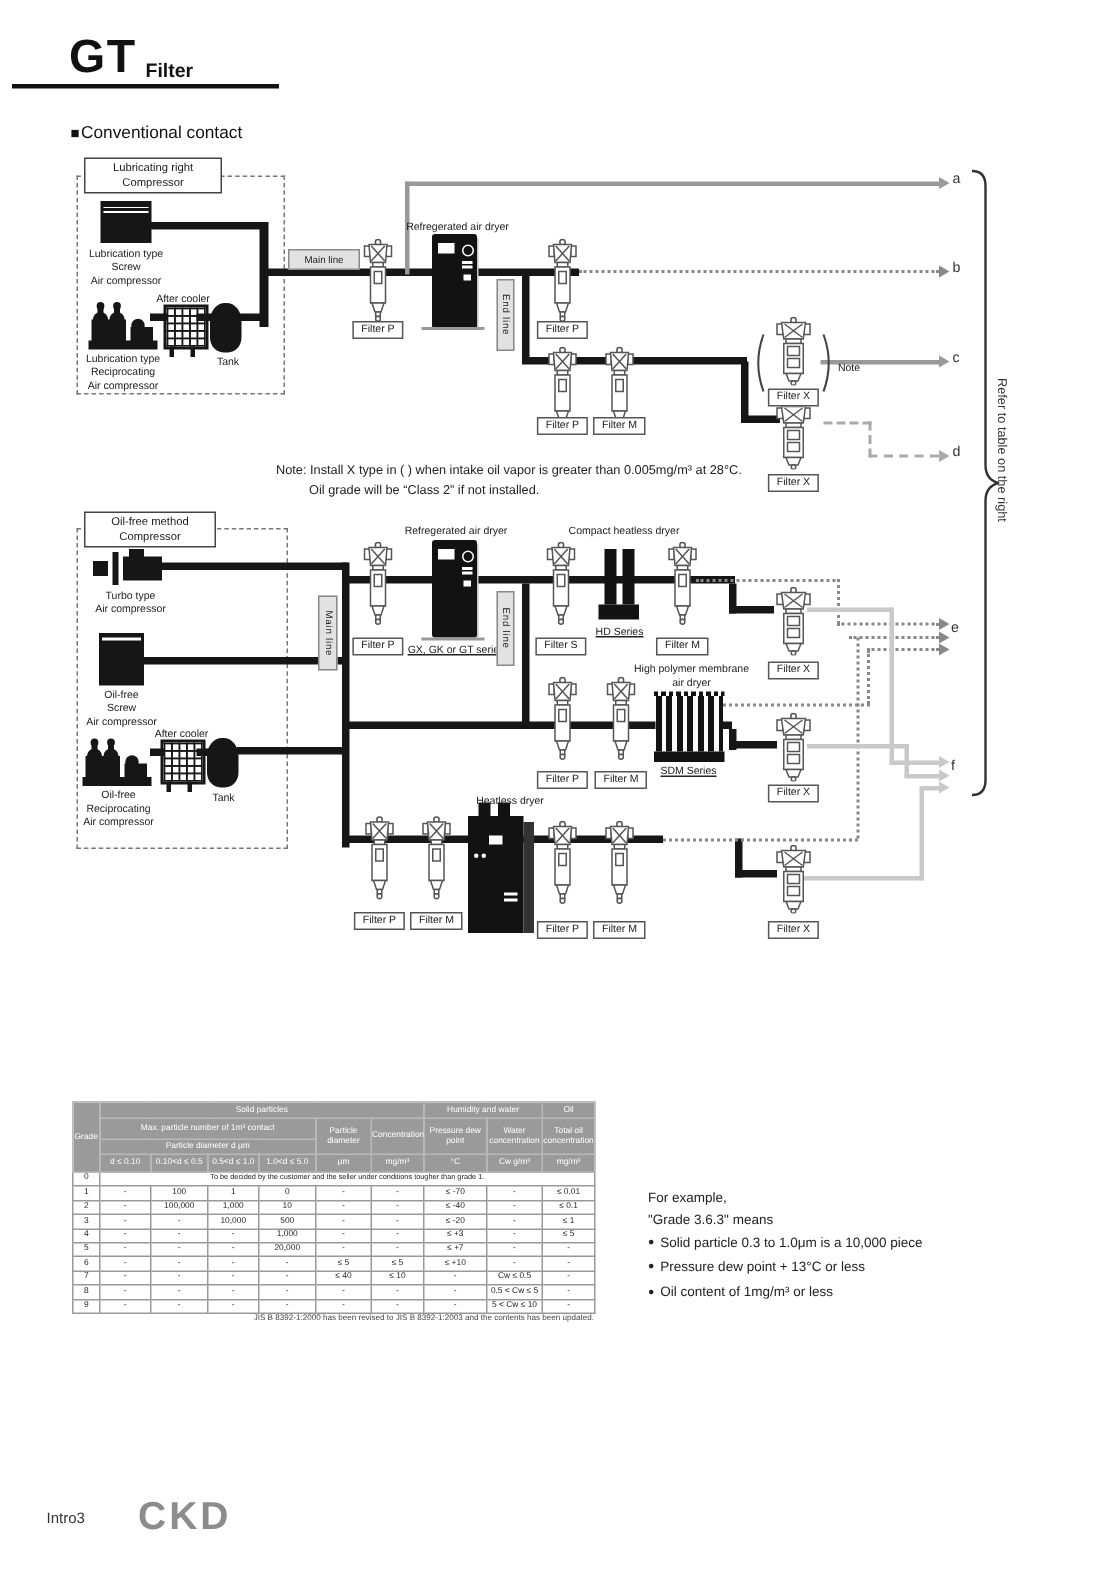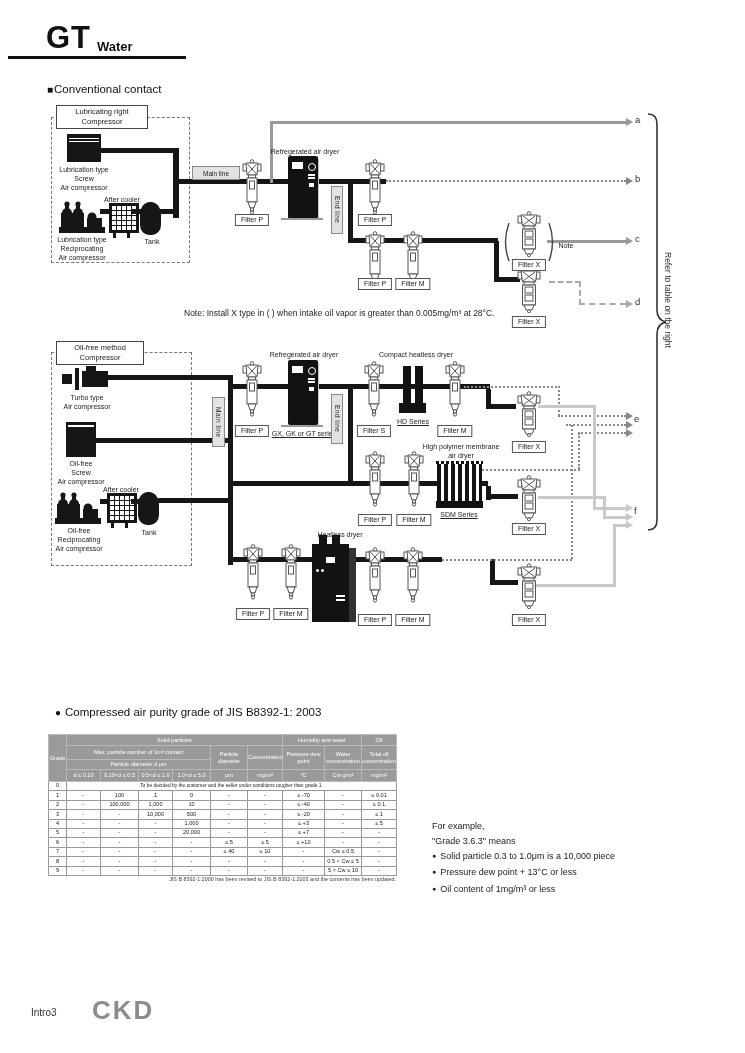--- a/index.html
+++ b/index.html
@@ -36,36 +36,36 @@
   #table-title{position:absolute;left:55px;top:706px;font-size:11.5px;color:#111}
   #table-title::before{content:"●";margin-right:4px;font-size:10px}
   #purity-table{position:absolute;left:48px;top:734px;width:348px;border-collapse:collapse;
                 table-layout:fixed;font-size:5.6px;z-index:2;border:1px solid #777}
   #purity-table th{background:#9a9a9a;color:#fff;font-weight:normal;border:1px solid #b9b9b9;
                    padding:0;line-height:1.2;text-align:center;white-space:pre-line}
   #purity-table td{border:1px solid #999;background:#fff;color:#222;text-align:center;
                    padding:0;height:8.4px;line-height:1}
   #table-footnote{position:absolute;left:48px;top:876px;width:348px;text-align:right;font-size:5.4px;color:#444}
   
-  #example{position:absolute;left:432px;top:820px;font-size:9px;line-height:1.35;color:#222}
+  #example{position:absolute;left:432px;top:792px;font-size:9px;line-height:1.35;color:#222}
   #example .ex-line{margin-bottom:3px}
   #example .ex-bullet{margin-bottom:4px}
   #example .ex-bullet::before{content:"●";font-size:7px;margin-right:4px;vertical-align:1px}
   
   #footer-page{position:absolute;left:31px;top:1007px;font-size:10px;color:#333}
   #footer-logo{position:absolute;left:92px;top:995px;font-size:26px;font-weight:bold;
                letter-spacing:2px;color:#8c8c8c}
 </style>
 </head>
 <body>
 
 <div id="page">
 
   <div id="brand">GT</div>
-  <div id="brand-sub">Water</div>
+  <div id="brand-sub">Filter</div>
   <div id="brand-rule"></div>
   <div id="section-title">Conventional contact</div>
 
   <div class="groupbox" style="left:51px;top:117px;width:137px;height:144px"></div>
   <div class="grouplbl" style="left:56px;top:105px;width:82px">Lubricating right
 Compressor</div>
   <div class="groupbox" style="left:51px;top:352px;width:139px;height:212px"></div>
   <div class="grouplbl" style="left:56px;top:341px;width:78px">Oil-free method
 Compressor</div>
 
@@ -174,20 +174,21 @@
     <path d="M49,2 Q56,21 49,40" stroke="#444" stroke-width="1.4" fill="none"></path>
   </svg>
 
   <svg class="abs" style="left:642px;top:110px;z-index:5" width="28" height="426" viewBox="0 0 28 426">
     <path d="M6,4 Q15,4 15,14 L15,200 Q15,210 24,212 Q15,214 15,224 L15,410 Q15,420 6,420" stroke="#333" stroke-width="1.6" fill="none"></path>
   </svg>
   <div id="refer-text">Refer to table on the right</div>
 
   <div id="note-block">
     <div id="note-line1">Note: Install X type in (        ) when intake oil vapor is greater than 0.005mg/m³ at 28°C.</div>
+    <div id="note-line2">Oil grade will be “Class 2” if not installed.</div>
   </div>
 
   <div id="diagram">
       <div class="cap" style="left: 84px; top: 166px;">Lubrication type
 Screw
 Air compressor</div>
       <div class="cap" style="left: 122px; top: 196px;">After cooler</div>
       <div class="cap" style="left: 82px; top: 236px;">Lubrication type
 Reciprocating
 Air compressor</div>
@@ -586,21 +587,20 @@
       <div class="arr" style="left: 626px; top: 237px; border-top: 4px solid transparent; border-bottom: 4px solid transparent; border-left: 7px solid rgb(153, 153, 153);"></div>
       <div class="arr" style="left: 626px; top: 300px; border-top: 4px solid transparent; border-bottom: 4px solid transparent; border-left: 7px solid rgb(170, 170, 170);"></div>
       <div class="arr" style="left: 626px; top: 412px; border-top: 4px solid transparent; border-bottom: 4px solid transparent; border-left: 7px solid rgb(136, 136, 136);"></div>
       <div class="arr" style="left: 626px; top: 421px; border-top: 4px solid transparent; border-bottom: 4px solid transparent; border-left: 7px solid rgb(136, 136, 136);"></div>
       <div class="arr" style="left: 626px; top: 429px; border-top: 4px solid transparent; border-bottom: 4px solid transparent; border-left: 7px solid rgb(136, 136, 136);"></div>
       <div class="arr" style="left: 626px; top: 504px; border-top: 4px solid transparent; border-bottom: 4px solid transparent; border-left: 7px solid rgb(201, 201, 201);"></div>
       <div class="arr" style="left: 626px; top: 513px; border-top: 4px solid transparent; border-bottom: 4px solid transparent; border-left: 7px solid rgb(201, 201, 201);"></div>
       <div class="arr" style="left: 626px; top: 521px; border-top: 4px solid transparent; border-bottom: 4px solid transparent; border-left: 7px solid rgb(201, 201, 201);"></div>
     </div>
 
-  <div id="table-title">Compressed air purity grade of JIS B8392-1: 2003</div>
   <table id="purity-table">
     <colgroup>
       <col style="width:18px">
         <col style="width:34px">
         <col style="width:38px">
         <col style="width:34px">
       <col style="width:38px">
         <col style="width:37px">
         <col style="width:35px">
         <col style="width:42px">

